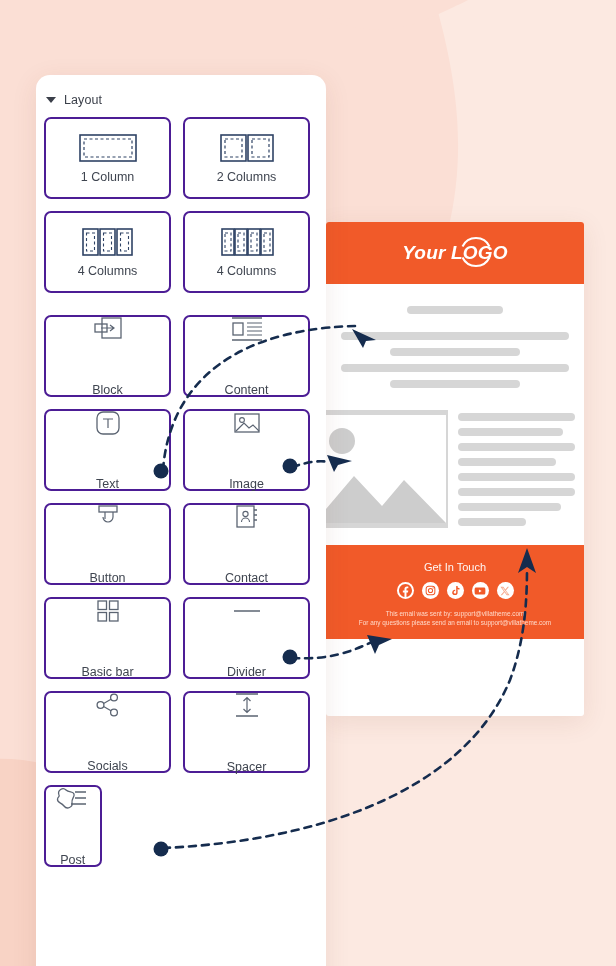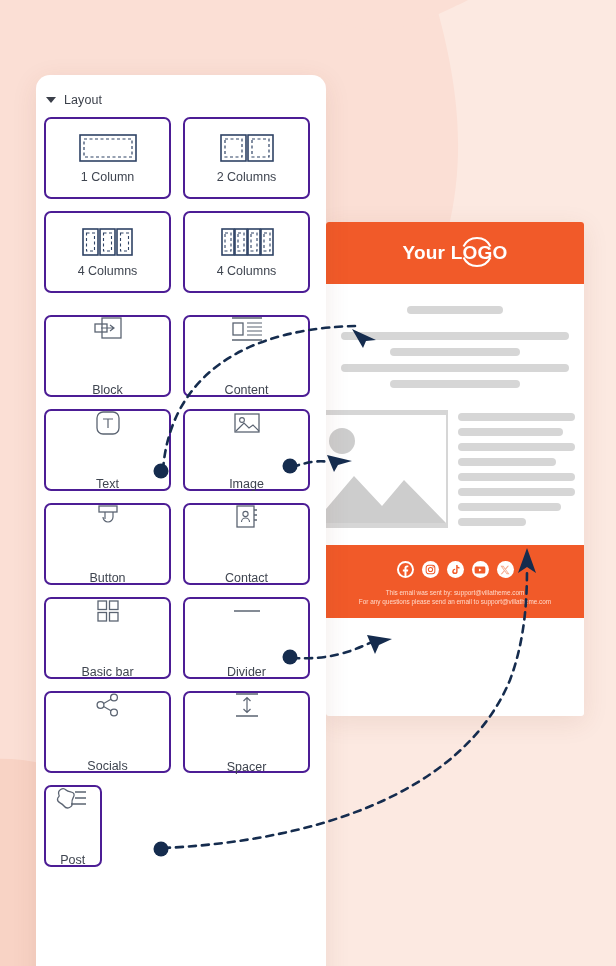--- a/index.html
+++ b/index.html
@@ -59,21 +59,21 @@
     box-shadow: 0 6px 26px rgba(120,60,40,0.10);
     overflow: hidden;
     z-index: 4;
   }
   #email-header {
     height: 62px; background: #f15a29;
     display: flex; align-items: center; justify-content: center;
     position: relative;
   }
   .logo-wrap { position: relative; display: inline-block;
-    font-size: 19px; font-weight: bold; color: #fff; letter-spacing: .2px; }
+    font-size: 19px; font-weight: bold; color: #fff; letter-spacing: .2px; font-style: italic; }
   .logo-ring { position: absolute; left: 55px; top: -9px; }
 
   #email-body { padding: 0; }
   .bar { background: #d6d6d6; border-radius: 4px; height: 8px; margin: 0 auto; }
 
   .sec-text { padding: 22px 0 0 0; }
   .row { margin-bottom: 8px; }
 
   .two-col { display: flex; gap: 10px; padding: 14px 0 12px 0; align-items: flex-start; }
   .img-ph { position: relative; width: 140px; height: 118px; background: #d6d6d6;
@@ -357,20 +357,21 @@
         <div class="bar" style="width:84%"></div>
         <div class="bar" style="width:100%"></div>
         <div class="bar" style="width:100%"></div>
         <div class="bar" style="width:88%"></div>
         <div class="bar" style="width:58%"></div>
       </div>
     </div>
   </div>
 
   <div id="email-footer">
+    <div class="touch">Get In Touch</div>
 
     <div class="socials">
       <span class="soc">
         <svg width="13" height="13" viewBox="0 0 24 24" fill="#f15a29">
           <path d="M12 0C5.4 0 0 5.4 0 12c0 6 4.4 11 10.1 11.9v-8.4H7.1V12h3V9.4c0-3 1.8-4.6 4.5-4.6 1.3 0 2.6.2 2.6.2v2.9h-1.5c-1.5 0-1.9.9-1.9 1.8V12h3.3l-.5 3.5h-2.8v8.4C19.6 23 24 18 24 12c0-6.6-5.4-12-12-12z"></path>
         </svg>
       </span>
       <span class="soc">
         <svg width="11" height="11" viewBox="0 0 24 24" fill="none" stroke="#f15a29" stroke-width="2.2">
           <rect x="2.5" y="2.5" width="19" height="19" rx="5.5"></rect>

